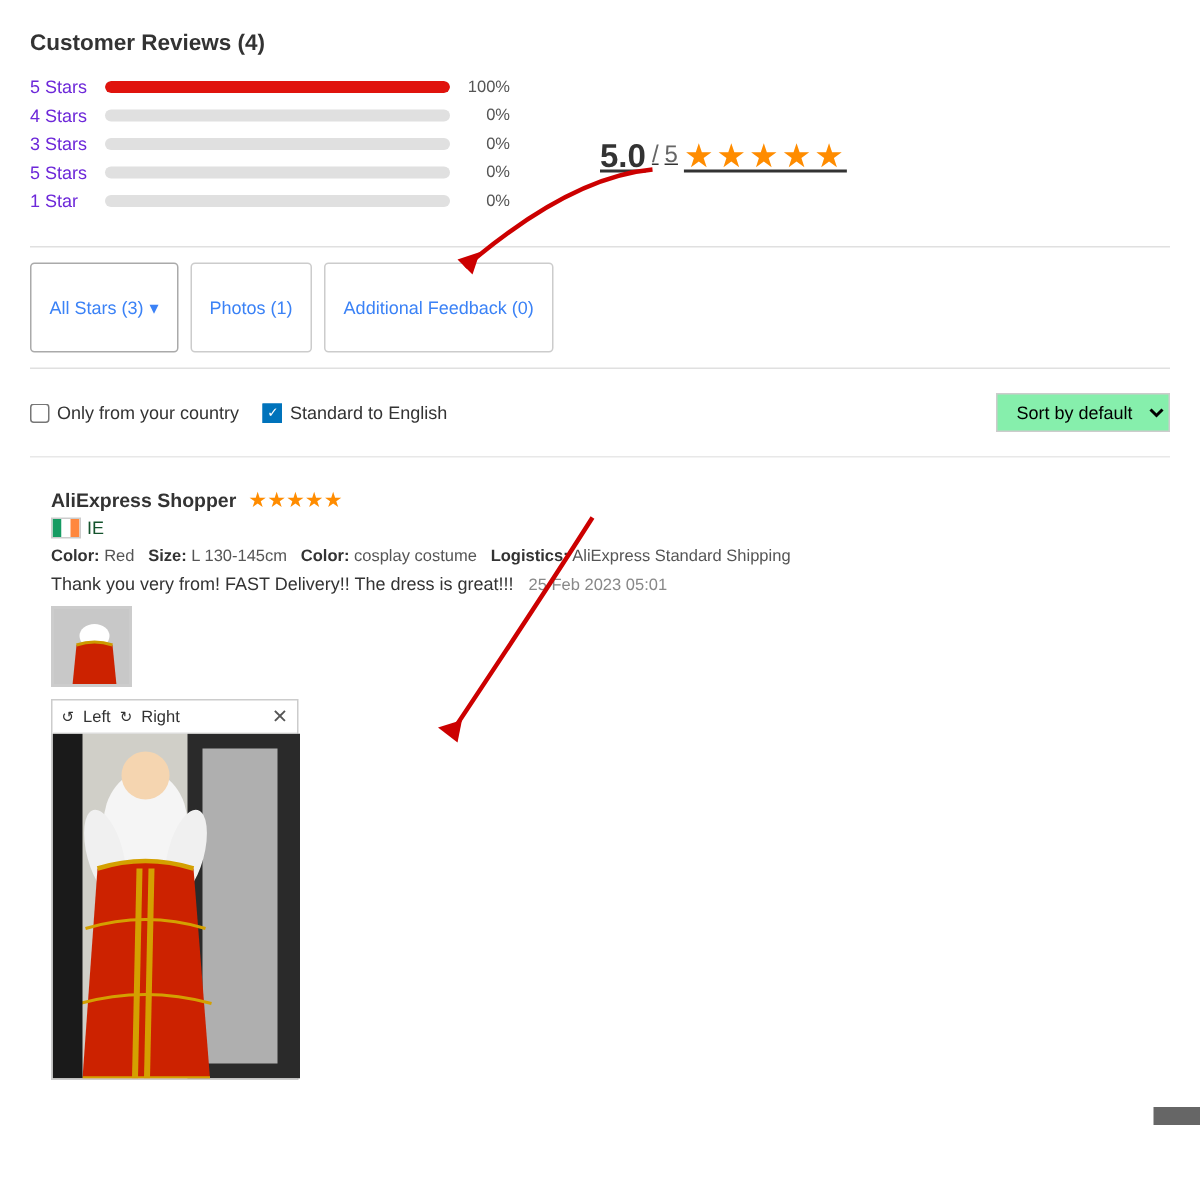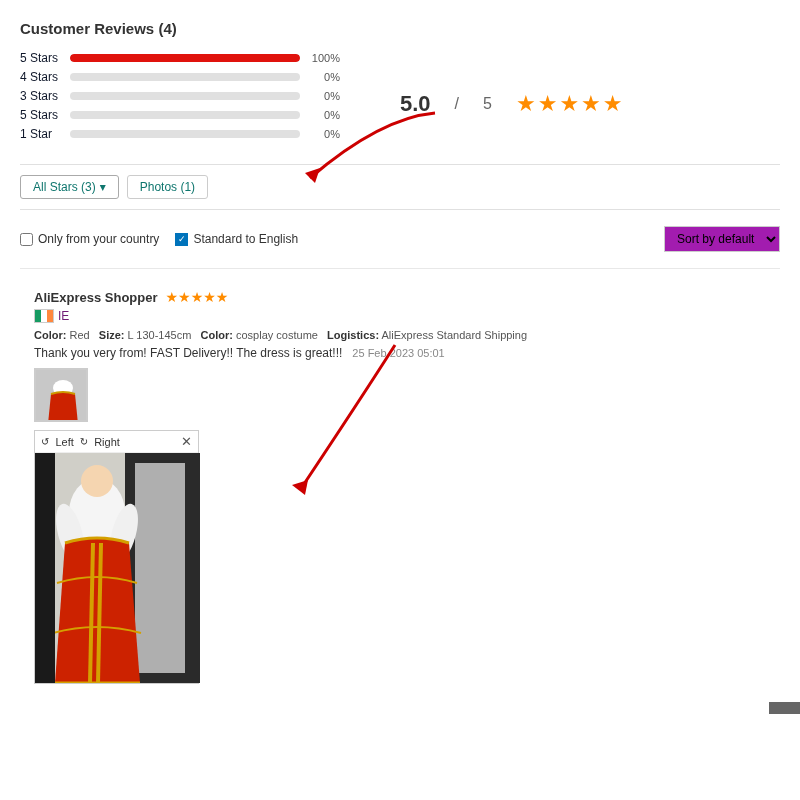--- a/index.html
+++ b/index.html
@@ -38,21 +38,21 @@
     .star-row {
       display: flex;
       align-items: center;
       margin-bottom: 5px;
       gap: 8px;
     }
 
     .star-label {
       width: 42px;
       font-size: 12px;
-      color: #0f172a;
+      color: #6d28d9;
       white-space: nowrap;
     }
 
     .bar-track {
       flex: 1;
       height: 8px;
       background: #e0e0e0;
       border-radius: 4px;
       overflow: hidden;
     }
@@ -75,21 +75,22 @@
       flex-direction: column;
       align-items: center;
       justify-content: center;
       padding-left: 40px;
       padding-top: 10px;
     }
 
     .score-line {
       display: flex;
       align-items: center;
-      gap: 24px;
+      gap: 4px;
+      text-decoration: underline;
     }
 
     .score-number {
       font-size: 22px;
       font-weight: bold;
     }
 
     .score-slash {
       font-size: 16px;
       color: #666;
@@ -112,25 +113,25 @@
       gap: 8px;
       border-top: 1px solid #e0e0e0;
       border-bottom: 1px solid #e0e0e0;
       padding: 10px 0;
       margin-bottom: 10px;
     }
 
     .filter-btn {
       border: 1px solid #ccc;
       background: #fff;
-      padding: 4px 12px;
+      padding: 22px 12px;
       border-radius: 3px;
       cursor: pointer;
       font-size: 12px;
-      color: #0f766e;
+      color: #3b82f6;
     }
 
     .filter-btn.active {
       background: #fff;
       border-color: #aaa;
     }
 
     .filter-btn-with-arrow {
       display: flex;
       align-items: center;
@@ -182,21 +183,22 @@
       align-items: center;
       gap: 4px;
       font-size: 12px;
     }
 
     .sort-select {
       border: 1px solid #ccc;
       padding: 4px 8px;
       font-size: 12px;
       cursor: pointer;
-      background: #a21caf;
+      background: #86efac;
+      text-align: right;
     }
 
     .divider {
       border: none;
       border-top: 1px solid #e8e8e8;
       margin: 10px 0;
     }
 
     .review-block {
       padding: 10px 14px;
@@ -217,21 +219,21 @@
       display: flex;
       align-items: center;
       margin-bottom: 4px;
     }
 
     .reviewer-country {
       display: flex;
       align-items: center;
       gap: 4px;
       font-size: 12px;
-      color: #701a75;
+      color: #14532d;
       margin-bottom: 6px;
     }
 
     .flag-ie {
       display: inline-flex;
       width: 20px;
       height: 14px;
       overflow: hidden;
       border: 1px solid #ccc;
     }
@@ -406,20 +408,23 @@
     </div>
   </div>
 
   <div class="filters-bar">
     <button class="filter-btn filter-btn-with-arrow active">
       <span>All Stars (3)</span>
       <span>▾</span>
     </button>
     <button class="filter-btn">
       <span>Photos (1)</span>
+    </button>
+    <button class="filter-btn">
+      <span>Additional Feedback (0)</span>
     </button>
   </div>
 
   <div class="options-row">
     <div class="options-left">
       <label class="checkbox-label">
         <input type="checkbox" class="checkbox-input" style="">
         <span>Only from your country</span>
       </label>
       <label class="checkbox-label">

